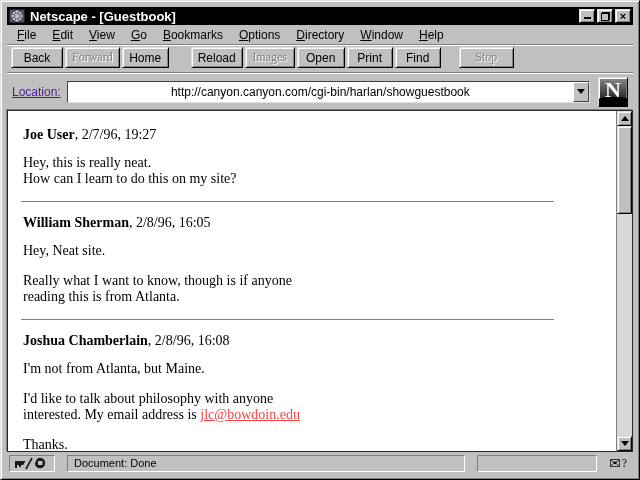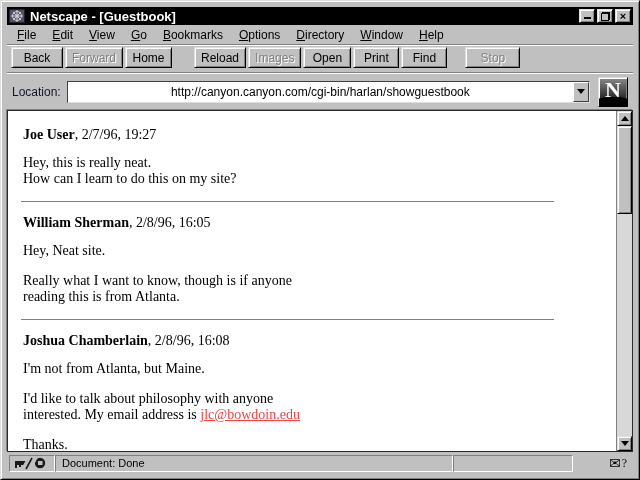--- a/index.html
+++ b/index.html
@@ -71,31 +71,31 @@
     box-shadow: 0 1px 0 #ffffff;
   }
   .tb-btn {
     height:21px; padding:0 6px; margin-right:2px;
     font-family:"Liberation Sans",sans-serif; font-size:12px; color:#000;
     background:#c0c0c0;
     border:1px solid; border-color:#dfdfdf #000 #000 #dfdfdf;
     box-shadow: inset 1px 1px 0 #fff, inset -1px -1px 0 #808080;
     display:flex; align-items:center; justify-content:center;
   }
-  .tb-btn.disabled { color:#808080; text-shadow:1px 1px 0 #ffffff; }
+  .tb-btn.disabled { color:#808080; text-shadow:1px 1px 0 #ffffff;font-family:Liberation Serif, serif; }
   .w-back{min-width:52px}.w-fwd{min-width:52px}.w-home{min-width:47px}
   .w-reload{min-width:48px}.w-img{min-width:50px}.w-open{min-width:48px}
   .w-print{min-width:46px}.w-find{min-width:46px}.w-stop{min-width:55px}
   .gap1{ width:20px; flex:none; } .gap2{ width:16px; flex:none; }
 
   
   .locrow {
     height:37px; display:flex; align-items:center; padding:0 5px; flex:none;
   }
-  .loc-label { font-size:12px; color:#0f172a; margin-right:6px; white-space:nowrap; }
+  .loc-label { font-size:12px; color:#4c1d95; margin-right:6px; white-space:nowrap;text-decoration:underline; }
   .loc-field {
     flex:1; height:22px; background:#fff;
     border:1px solid; border-color:#404040 #dfdfdf #dfdfdf #404040;
     box-shadow: inset 1px 1px 0 #808080;
     display:flex; align-items:stretch;
   }
   .loc-input {
     flex:1; border:none; outline:none; margin:0; padding:1px 4px;
     font-family:"Liberation Sans",sans-serif; font-size:12px; color:#000; background:#fff;text-align:center;
   }
@@ -158,21 +158,21 @@
   }
   .sb-thumb {
     height:88px; flex:none; background:#c0c0c0;
     border:1px solid; border-color:#dfdfdf #000 #000 #dfdfdf;
     box-shadow: inset 1px 1px 0 #fff, inset -1px -1px 0 #808080;
   }
   .sb-track { flex:1; }
 
   
   .statusbar {
-    height:21px; flex:none; display:flex; align-items:center; padding:2px 2px 1px; gap:0;
+    height:21px; flex:none; display:flex; align-items:center; padding:2px 2px 1px; gap:12px;
   }
   .panel {
     height:17px; background:#c0c0c0;
     border:1px solid; border-color:#808080 #fff #fff #808080;
     display:flex; align-items:center;
   }
   .icons-panel { width:46px; justify-content:center; }
   .doc-panel { width:398px; padding:0 6px; font-size:11px; color:#000; }
   .progress-panel { width:120px; }
   .mail-area { margin-left:auto; display:flex; align-items:center; padding-right:4px; }

